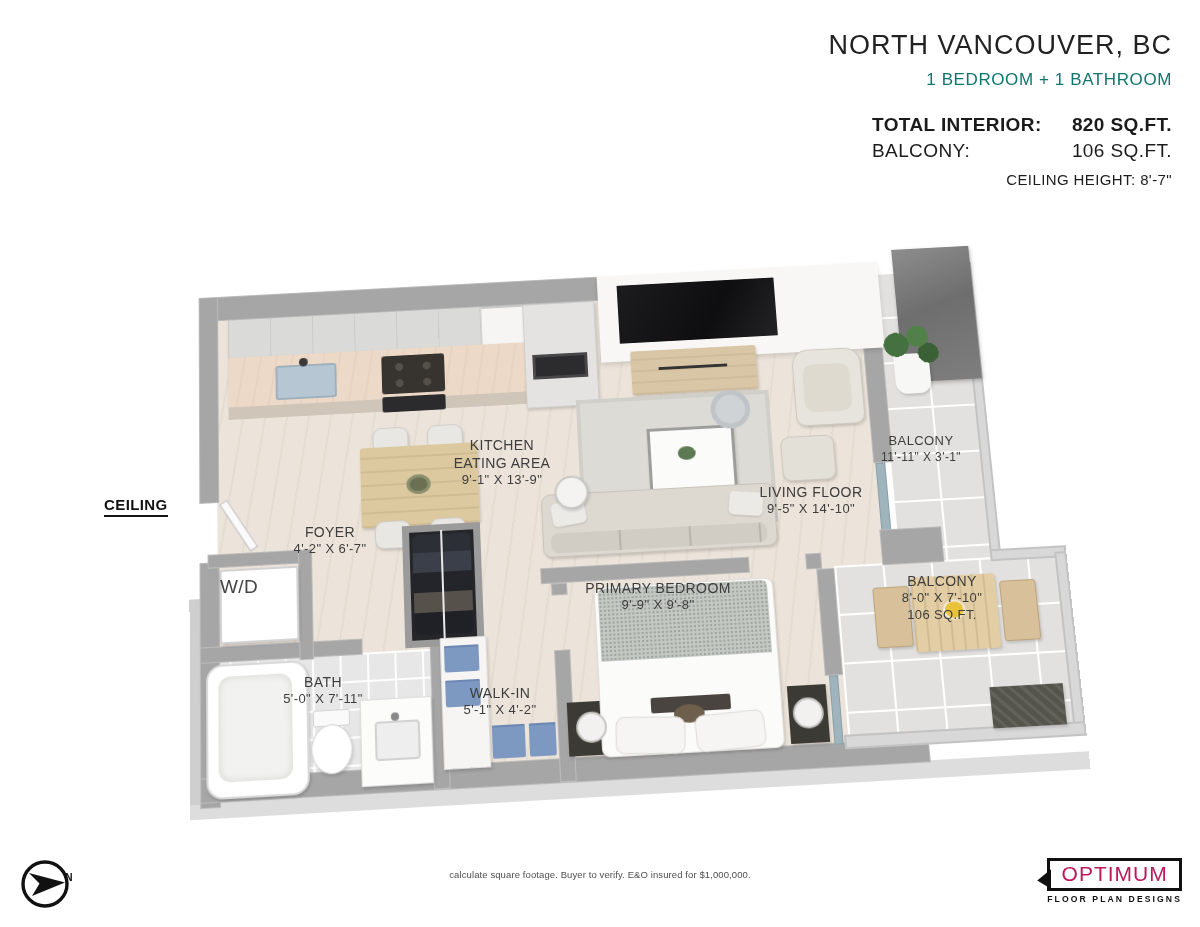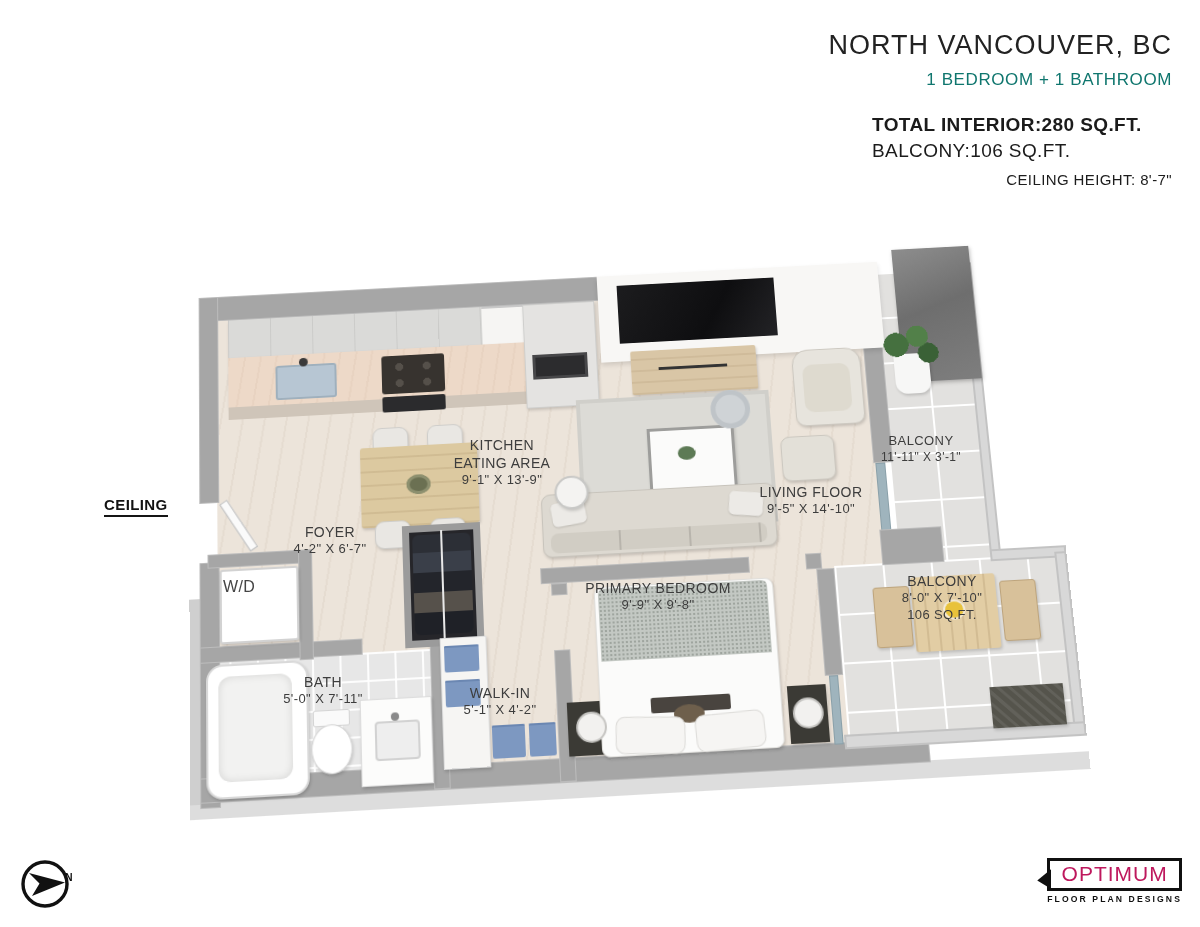--- a/index.html
+++ b/index.html
@@ -4,21 +4,21 @@
 <style>
   html,body{margin:0;padding:0;}
   body{width:1200px;height:927px;background:#ffffff;position:relative;overflow:hidden;
        font-family:"Liberation Sans", sans-serif;color:#1b1b1b;}
   
   .header{position:absolute;top:30px;right:28px;text-align:right;}
   .addr1{font-size:34px;font-weight:800;letter-spacing:.5px;color:#181818;}
   .addr2{font-size:27px;font-weight:400;letter-spacing:1px;color:#222;margin-top:0;}
   .config{font-size:17px;font-weight:400;letter-spacing:.6px;color:#0f766e;margin-top:9px;}
   .stats{margin-top:24px;margin-left:auto;width:300px;}
-  .srow{display:flex;font-size:19px;letter-spacing:.4px;margin-top:4px;}
+  .srow{display:flex;justify-content:space-between;font-size:19px;letter-spacing:.4px;margin-top:4px;}
   .srow.bold{font-weight:800;}
   .ceiling{font-size:15px;letter-spacing:.4px;margin-top:9px;color:#1d1d1d;}
   
   .plan3d{position:absolute;left:190px;top:246px;width:868px;height:548px;
           transform:perspective(1400px) rotateX(10deg) rotate(-3.2deg);transform-origin:50% 50%;}
   .pe{position:absolute;}
   .wall{position:absolute;background:#a6a6a6;box-shadow:inset 0 0 0 1px rgba(255,255,255,.25);}
   .rail{position:absolute;background:#d8d8d8;box-shadow:inset 0 0 0 2px #c3c3c3;}
   .wood{background:#ece4da;background-image:repeating-linear-gradient(100deg,rgba(120,90,60,.06) 0 2px,rgba(0,0,0,0) 2px 22px);}
   .tile{background:#e2e1df;background-image:linear-gradient(#ffffff 2px,rgba(0,0,0,0) 2px),linear-gradient(90deg,#ffffff 2px,rgba(0,0,0,0) 2px);background-size:48px 48px;}
@@ -26,42 +26,42 @@
   .furn{position:absolute;box-shadow:1px 2px 3px rgba(0,0,0,.16);}
   .soft{border-radius:9px;}
   
   .labels{position:absolute;inset:0;pointer-events:none;}
   .rl{position:absolute;transform:translate(-50%,-50%);text-align:center;color:#3d3d3d;
       font-size:14px;line-height:1.3;letter-spacing:.4px;white-space:nowrap;}
   .rl span{display:block;}
   .rl .dims{font-size:13px;}
   .entrance{position:absolute;left:104px;top:496px;font-size:15px;font-weight:800;letter-spacing:.4px;
             color:#121212;border-bottom:2.5px solid #151515;padding-bottom:2px;}
-  .wdlab{position:absolute;transform:translate(-50%,-50%);font-size:16px;color:#444;letter-spacing:.3px;text-align:right;}
+  .wdlab{position:absolute;transform:translate(-50%,-50%);font-size:19px;color:#444;letter-spacing:.3px;text-align:right;}
   
   .disclaimer{position:absolute;left:50%;transform:translateX(-50%);top:868px;text-align:center;
               font-size:9.5px;line-height:1.45;color:#4f4f4f;letter-spacing:.1px;}
   .compass{position:absolute;left:18px;top:854px;}
   .logo{position:absolute;right:18px;top:858px;text-align:center;}
   .logobox{border:3px solid #101010;padding:1px 9px 2px 9px;position:relative;background:#fff;}
   .logoname{font-size:21px;font-weight:400;letter-spacing:1px;color:#be185d;}
   .pennant{position:absolute;left:-13px;top:8px;width:14px;height:20px;background:#101010;
            clip-path:polygon(100% 0,100% 100%,0 58%);}
   .logosub{font-size:8.6px;font-weight:700;letter-spacing:2.1px;color:#101010;margin-top:3px;}
 </style>
 </head>
 <body>
 
 <div class="header">
   <div class="addr2">NORTH VANCOUVER, BC</div>
   <div class="config">1 BEDROOM + 1 BATHROOM</div>
   <div class="stats">
     <div class="srow bold">
       <span>TOTAL INTERIOR:</span>
-      <span>280 SQ.FT.</span>
+      <span>820 SQ.FT.</span>
     </div>
     <div class="srow">
       <span>BALCONY:</span>
       <span>106 SQ.FT.</span>
     </div>
     <div class="ceiling">CEILING HEIGHT: 8'-7"</div>
   </div>
 </div>
 
 <div class="plan3d">
@@ -227,20 +227,21 @@
 
 <div class="compass">
   <svg width="58" height="60" viewBox="0 0 58 60">
     <circle cx="27" cy="30" r="22" fill="none" stroke="#111" stroke-width="3.4"></circle>
     <path d="M11 19 L47 28.5 L14 42 L21.5 29.5 Z" fill="#111"></path>
     <text x="47" y="27" font-size="10.5" font-weight="bold" font-family="Liberation Sans, sans-serif" fill="#111">N</text>
   </svg>
 </div>
 
 <div class="disclaimer">
+  <div>calculate square footage. Buyer to verify. E&amp;O insured for $1,000,000.</div>
 </div>
 
 <div class="logo">
   <div class="logobox">
     <div class="pennant"></div>
     <div class="logoname">OPTIMUM</div>
   </div>
   <div class="logosub">FLOOR PLAN DESIGNS</div>
 </div>
 

